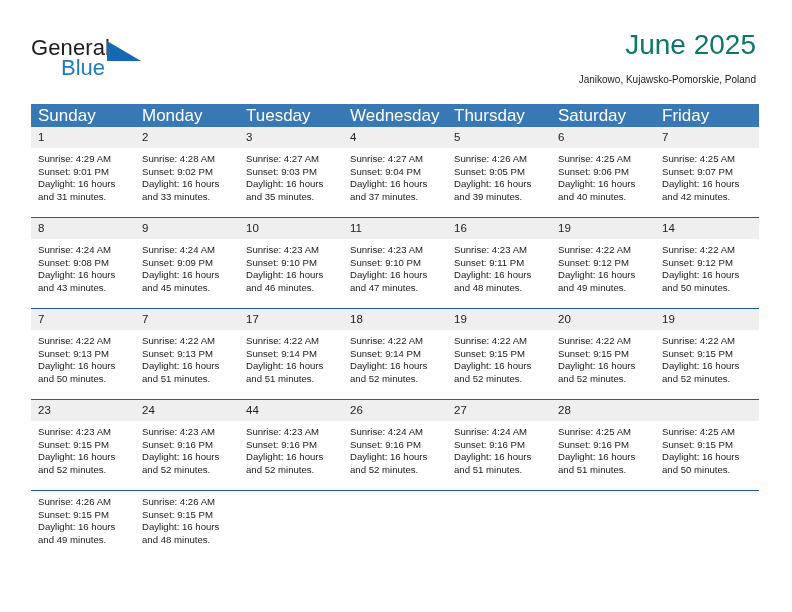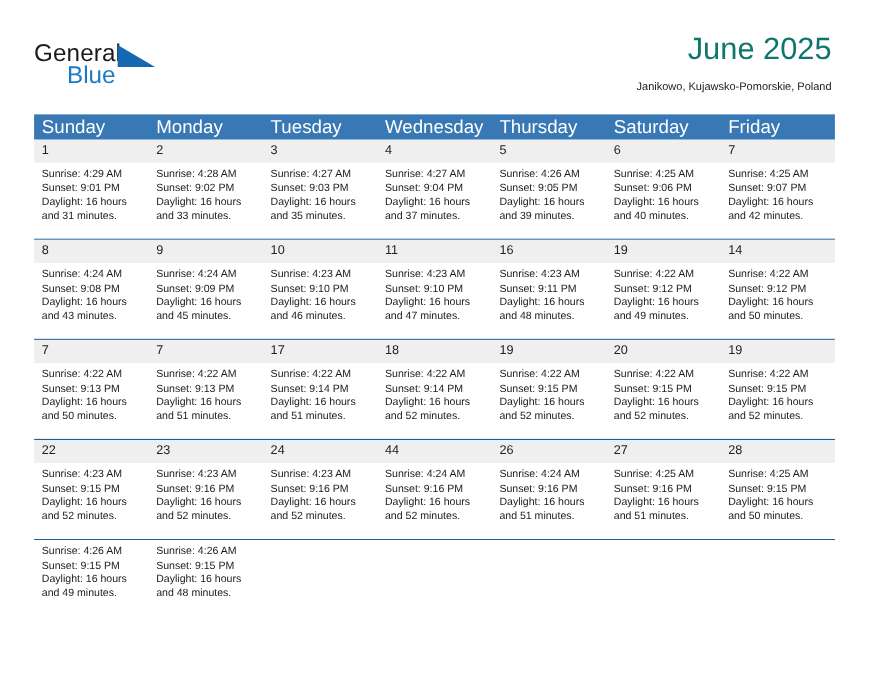--- a/index.html
+++ b/index.html
@@ -358,21 +358,20 @@
           <div class="info-line">Sunrise: 4:22 AM</div>
           <div class="info-line">Sunset: 9:15 PM</div>
           <div class="info-line">Daylight: 16 hours</div>
           <div class="info-line">and 52 minutes.</div>
         </div>
       </div>
     </div>
 
     <div class="week-row">
       <div class="date-band">
-        <div class="date-cell">22</div>
         <div class="date-cell">23</div>
         <div class="date-cell">24</div>
         <div class="date-cell">44</div>
         <div class="date-cell">26</div>
         <div class="date-cell">27</div>
         <div class="date-cell">28</div>
       </div>
       <div class="info-band">
         <div class="info-cell">
           <div class="info-line">Sunrise: 4:23 AM</div>

